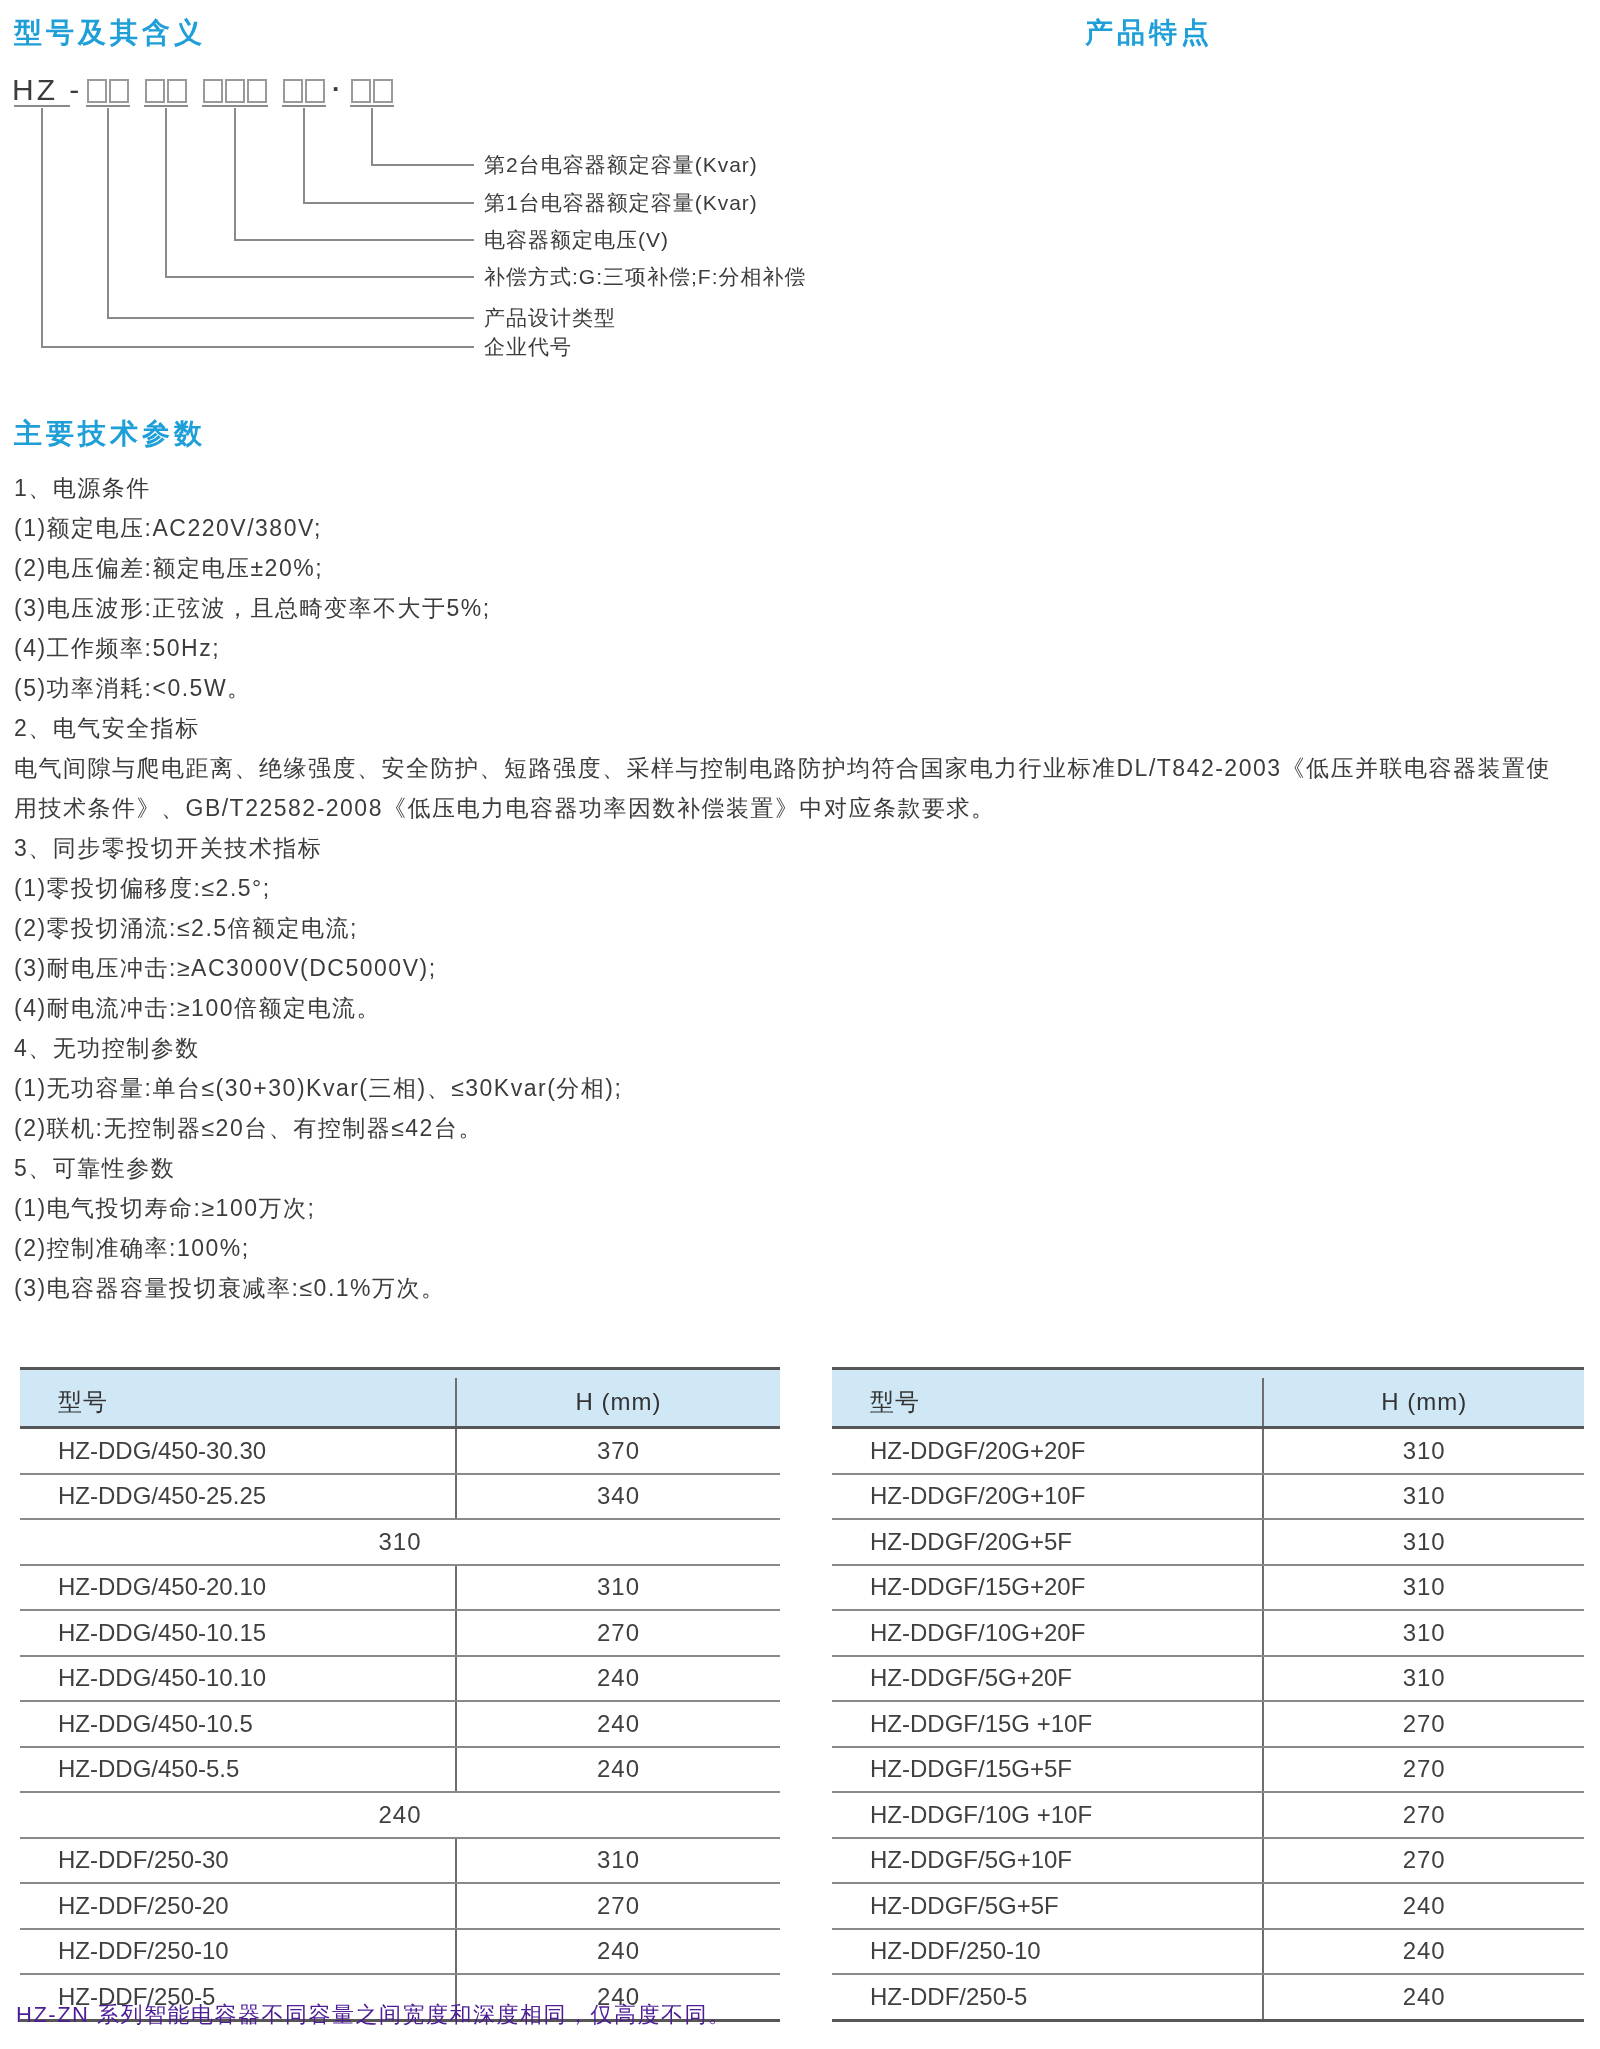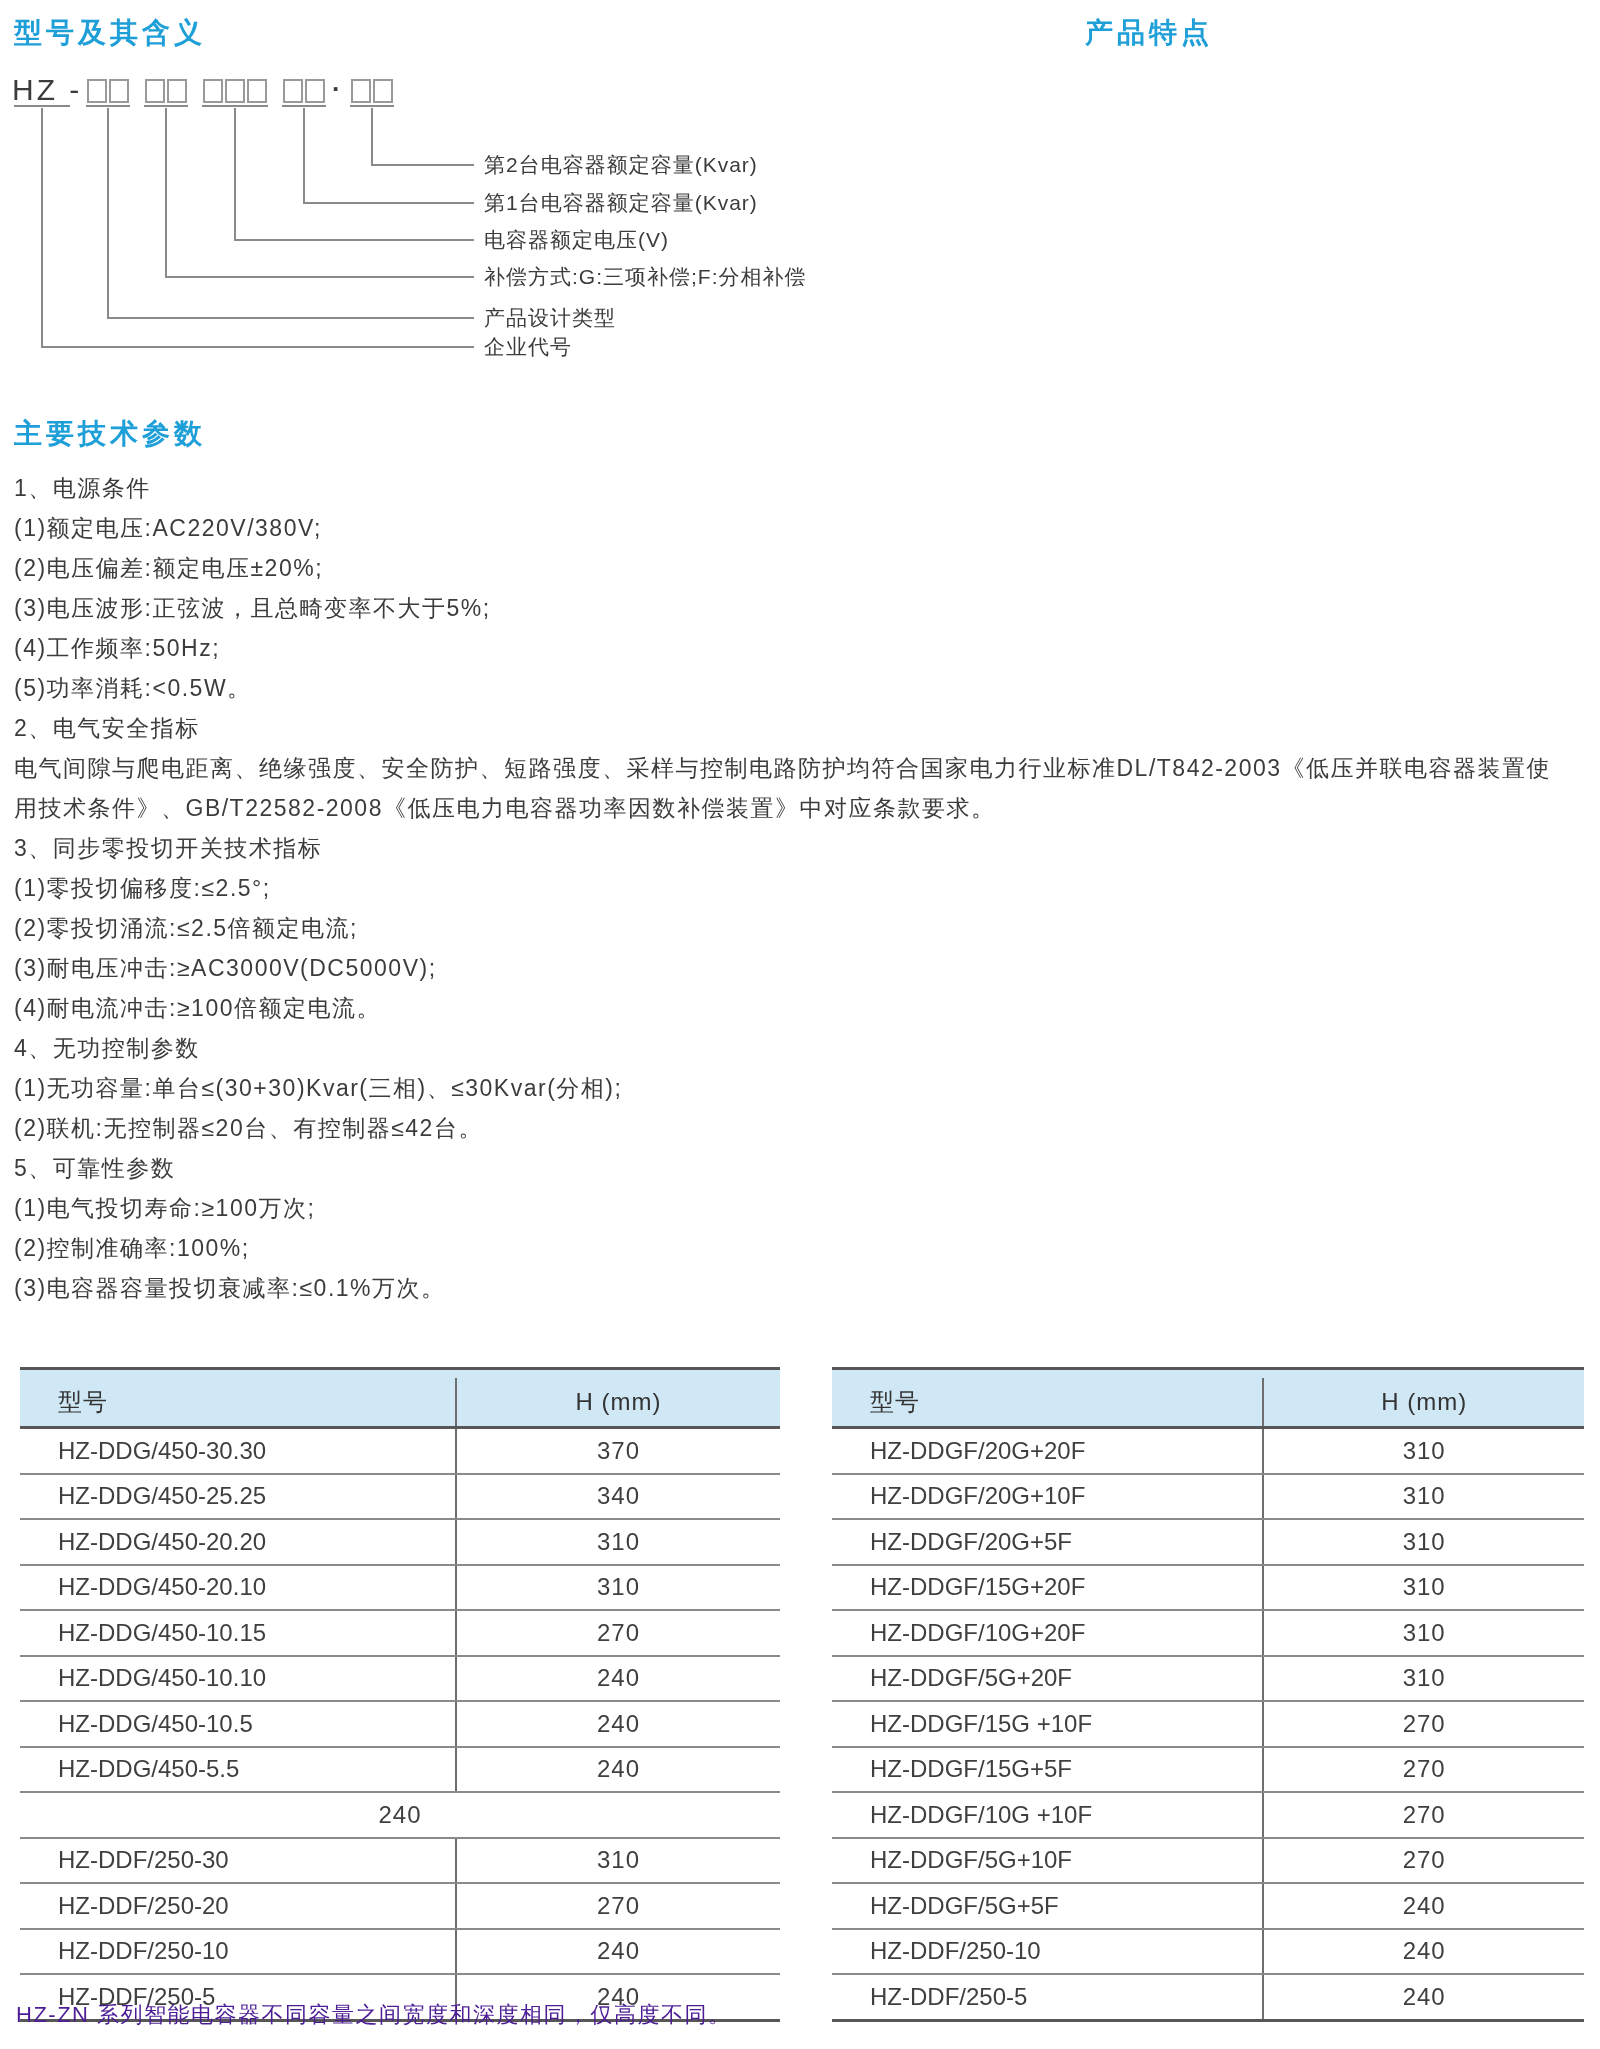--- a/index.html
+++ b/index.html
@@ -172,21 +172,20 @@
           <div class="td c1">HZ-DDG/450-30.30</div>
           <div class="td c2">370</div>
         </div>
 
         <div class="t-row">
           <div class="td c1">HZ-DDG/450-25.25</div>
           <div class="td c2">340</div>
         </div>
 
         <div class="t-row">
-          <div class="td c1">HZ-DDG/450-20.20</div>
           <div class="td c2">310</div>
         </div>
 
         <div class="t-row">
           <div class="td c1">HZ-DDG/450-20.10</div>
           <div class="td c2">310</div>
         </div>
 
         <div class="t-row">
           <div class="td c1">HZ-DDG/450-10.15</div>

